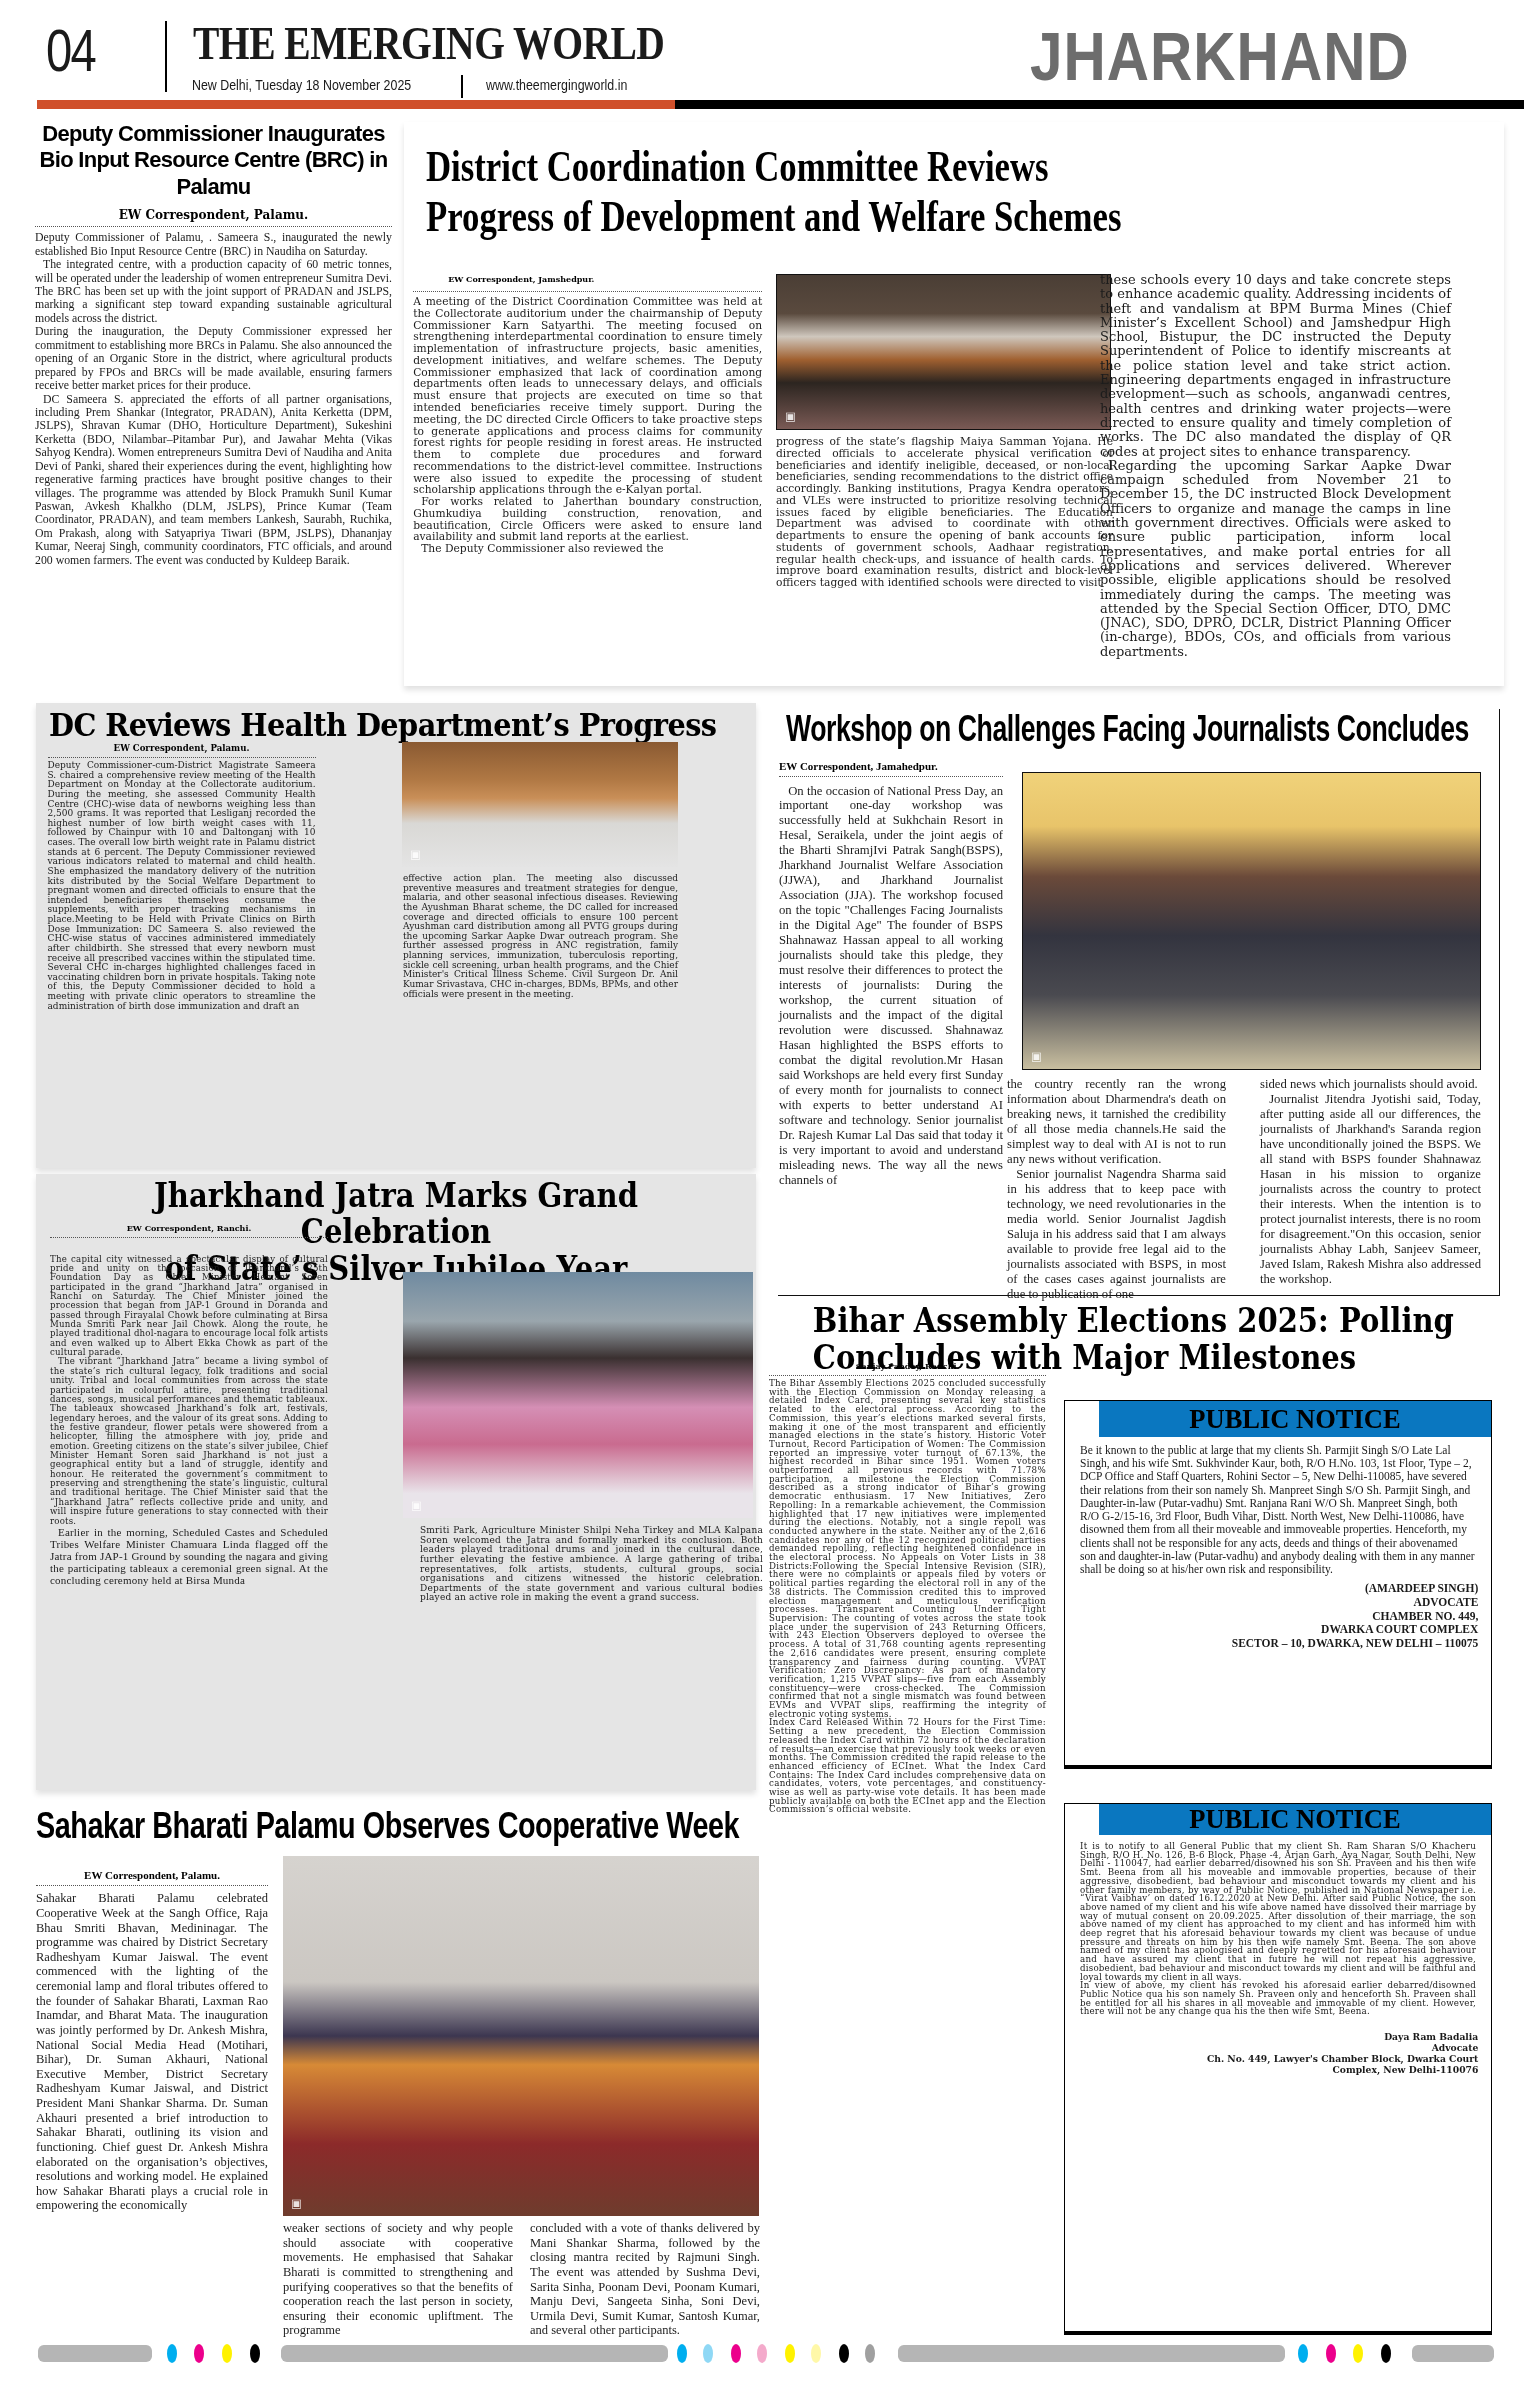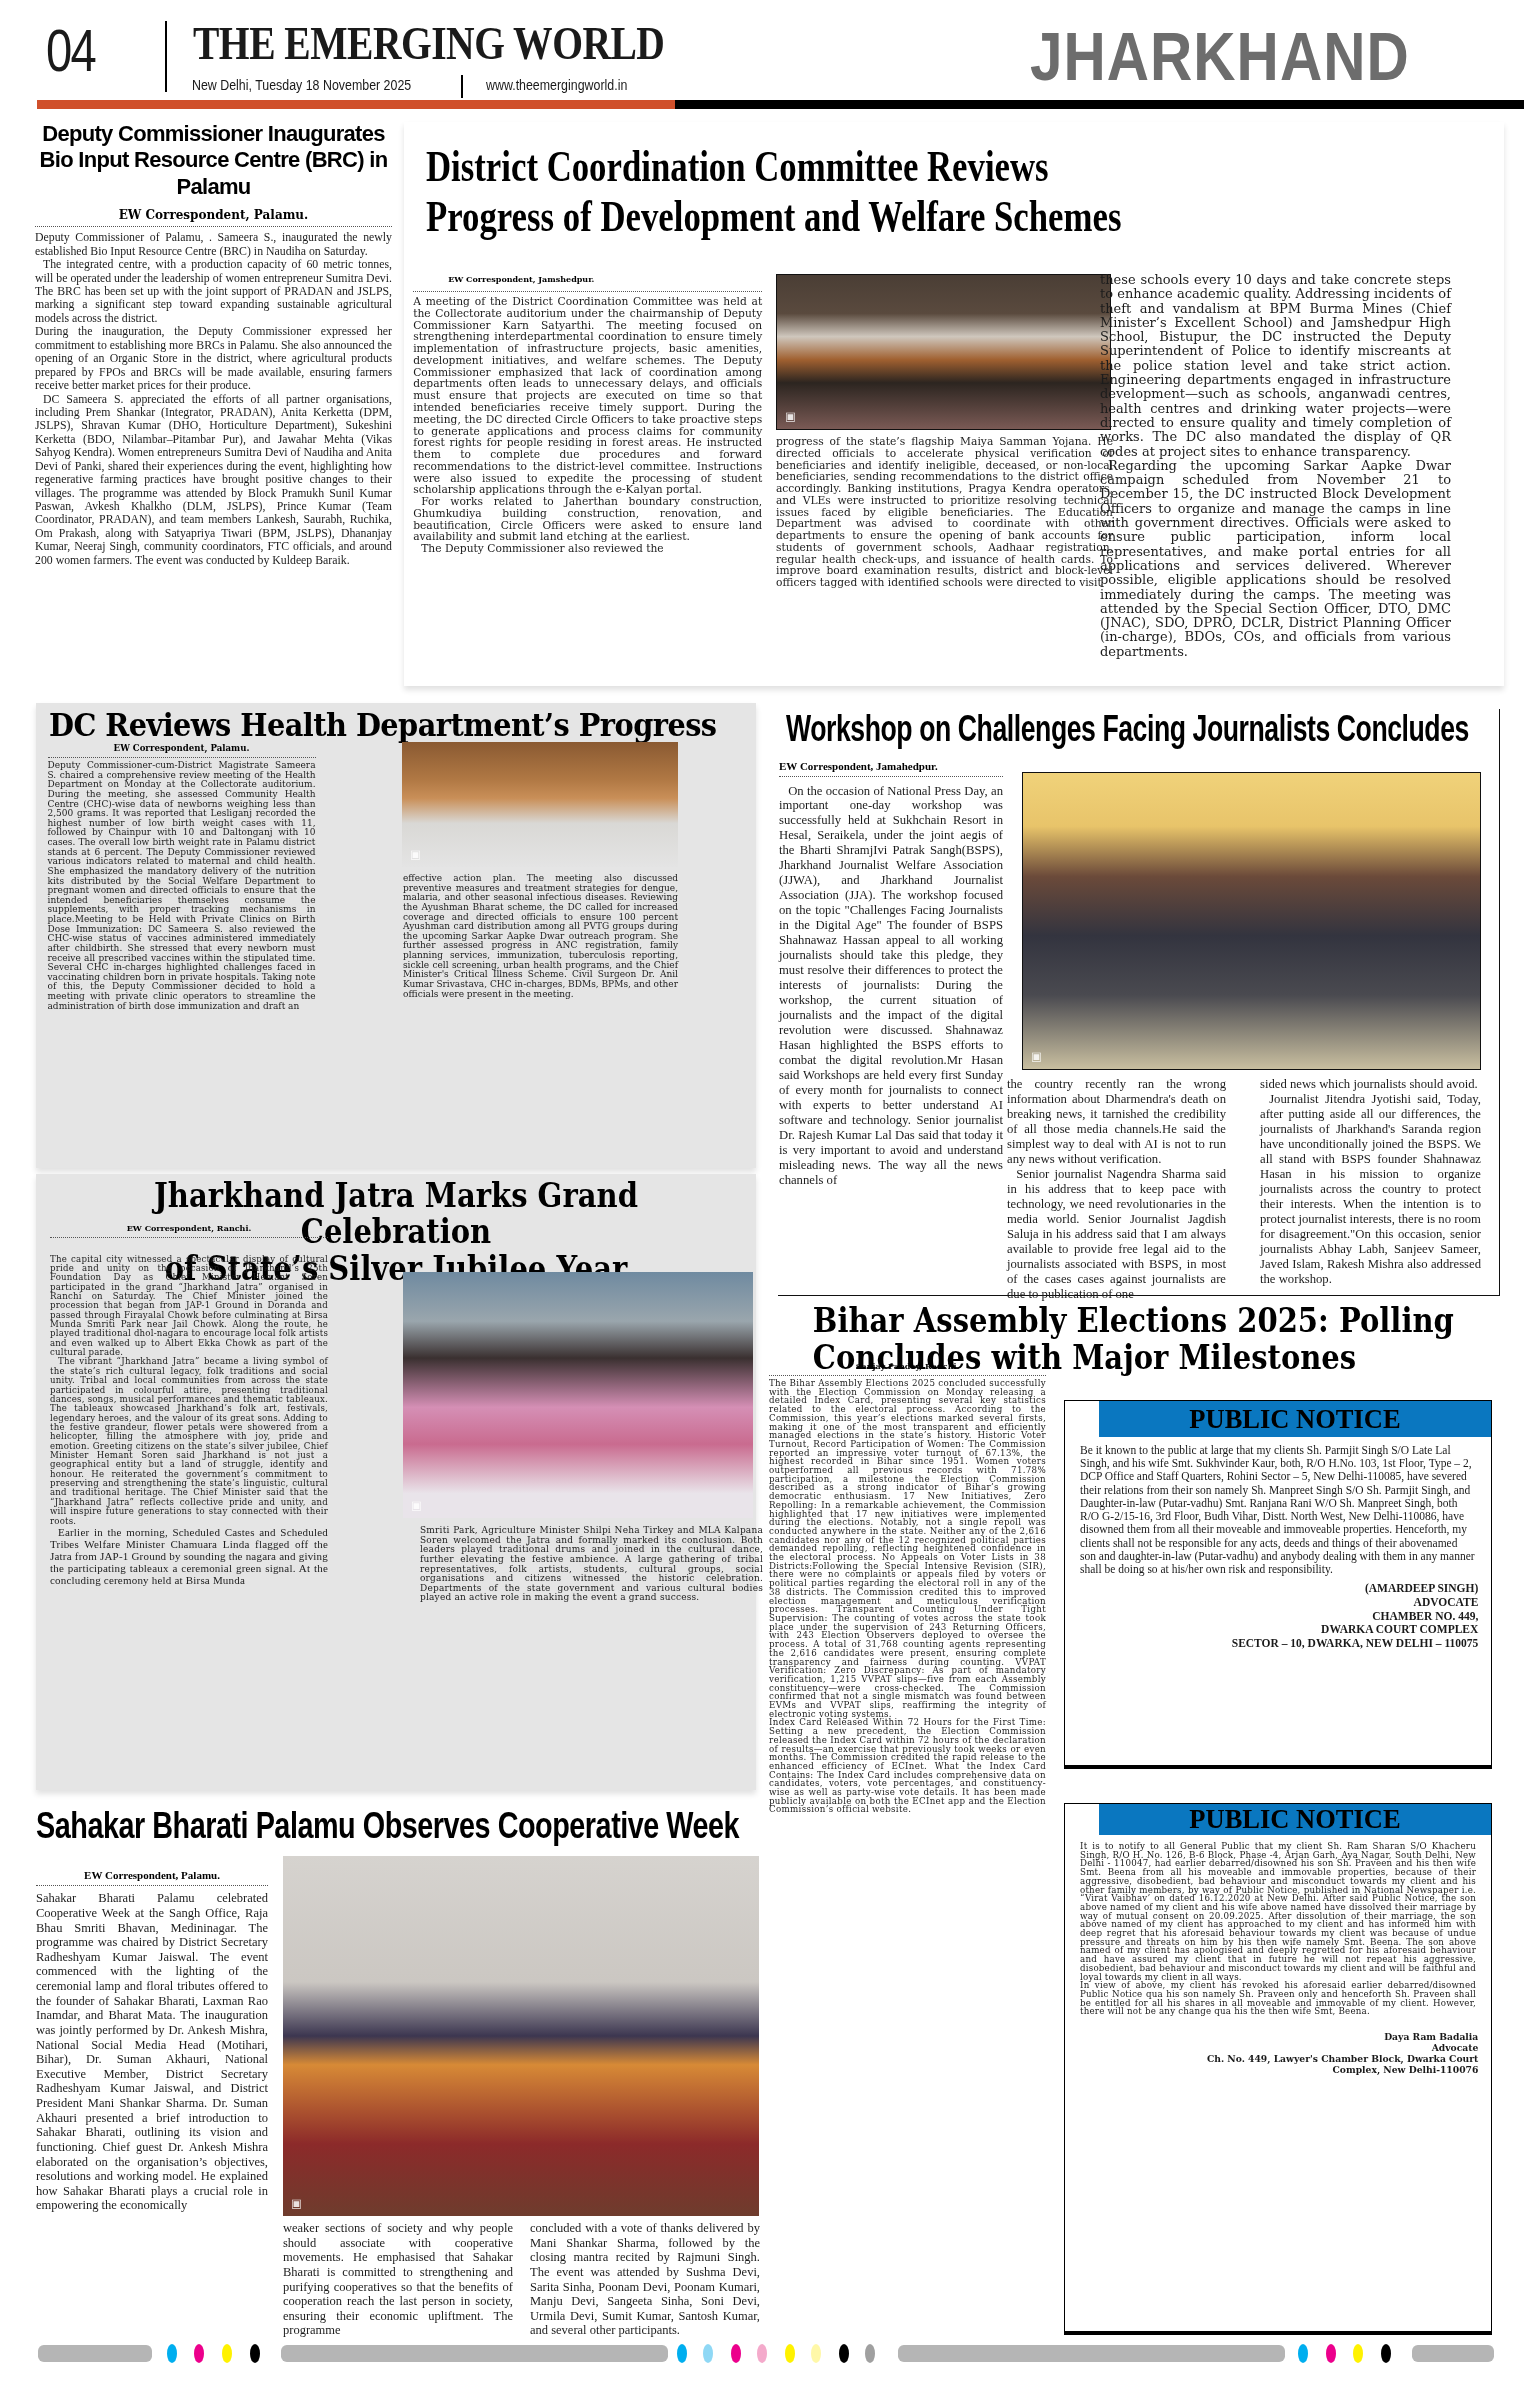--- a/index.html
+++ b/index.html
@@ -74,21 +74,21 @@
 
 <div class="abs card" style="left:404px; top:122px; width:1100px; height:564px;">
   <div class="hl cond" style="position:absolute; left:22px; top:19.6px; font-size:44px; line-height:1.15; width:1323px; transform:scaleX(0.79); transform-origin:left top;">
     <div>District Coordination Committee Reviews</div>
     <div>Progress of Development and Welfare Schemes</div>
   </div>
   <div style="position:absolute; left:9.2px; top:148px; width:349px;">
     <div class="byline" style="font-size:8px; border:none; padding-left:35px; text-align:left; margin-top:3.5px;">EW Correspondent, Jamshedpur.</div>
     <div class="body" style="font-size:10.7px; line-height:1.1; margin-top:3.5px; border-top:1.2px dotted #555; padding-top:4.6px;">
       <p>A meeting of the District Coordination Committee was held at the Collectorate auditorium under the chairmanship of Deputy Commissioner Karn Satyarthi. The meeting focused on strengthening interdepartmental coordination to ensure timely implementation of infrastructure projects, basic amenities, development initiatives, and welfare schemes. The Deputy Commissioner emphasized that lack of coordination among departments often leads to unnecessary delays, and officials must ensure that projects are executed on time so that intended beneficiaries receive timely support. During the meeting, the DC directed Circle Officers to take proactive steps to generate applications and process claims for community forest rights for people residing in forest areas. He instructed them to complete due procedures and forward recommendations to the district-level committee. Instructions were also issued to expedite the processing of student scholarship applications through the e-Kalyan portal.</p>
-      <p style="text-indent:8px;">For works related to Jaherthan boundary construction, Ghumkudiya building construction, renovation, and beautification, Circle Officers were asked to ensure land availability and submit land etching at the earliest.</p>
+      <p style="text-indent:8px;">For works related to Jaherthan boundary construction, Ghumkudiya building construction, renovation, and beautification, Circle Officers were asked to ensure land availability and submit land reports at the earliest.</p>
       <p style="text-indent:8px;">The Deputy Commissioner also reviewed the</p>
     </div>
   </div>
   <div class="photo ph-meeting1" style="position:absolute; left:372px; top:152px; width:335px; height:156px;">
     <span class="ph-label">▣</span>
   </div>
   <div class="body" style="position:absolute; left:372px; top:314px; width:337px; font-size:10.7px; line-height:1.1;">progress of the state’s flagship Maiya Samman Yojana. He directed officials to accelerate physical verification of beneficiaries and identify ineligible, deceased, or non-local beneficiaries, sending recommendations to the district office accordingly. Banking institutions, Pragya Kendra operators, and VLEs were instructed to prioritize resolving technical issues faced by eligible beneficiaries. The Education Department was advised to coordinate with other departments to ensure the opening of bank accounts for students of government schools, Aadhaar registration, regular health check-ups, and issuance of health cards. To improve board examination results, district and block-level officers tagged with identified schools were directed to visit</div>
   <div class="body" style="position:absolute; left:696px; top:151px; width:351px; font-size:13px; line-height:1.1;">
     <p>these schools every 10 days and take concrete steps to enhance academic quality. Addressing incidents of theft and vandalism at BPM Burma Mines (Chief Minister’s Excellent School) and Jamshedpur High School, Bistupur, the DC instructed the Deputy Superintendent of Police to identify miscreants at the police station level and take strict action. Engineering departments engaged in infrastructure development—such as schools, anganwadi centres, health centres and drinking water projects—were directed to ensure quality and timely completion of works. The DC also mandated the display of QR codes at project sites to enhance transparency.</p>
     <p style="text-indent:8px;">Regarding the upcoming Sarkar Aapke Dwar campaign scheduled from November 21 to December 15, the DC instructed Block Development Officers to organize and manage the camps in line with government directives. Officials were asked to ensure public participation, inform local representatives, and make portal entries for all applications and services delivered. Wherever possible, eligible applications should be resolved immediately during the camps. The meeting was attended by the Special Section Officer, DTO, DMC (JNAC), SDO, DPRO, DCLR, District Planning Officer (in-charge), BDOs, COs, and officials from various departments.</p>

